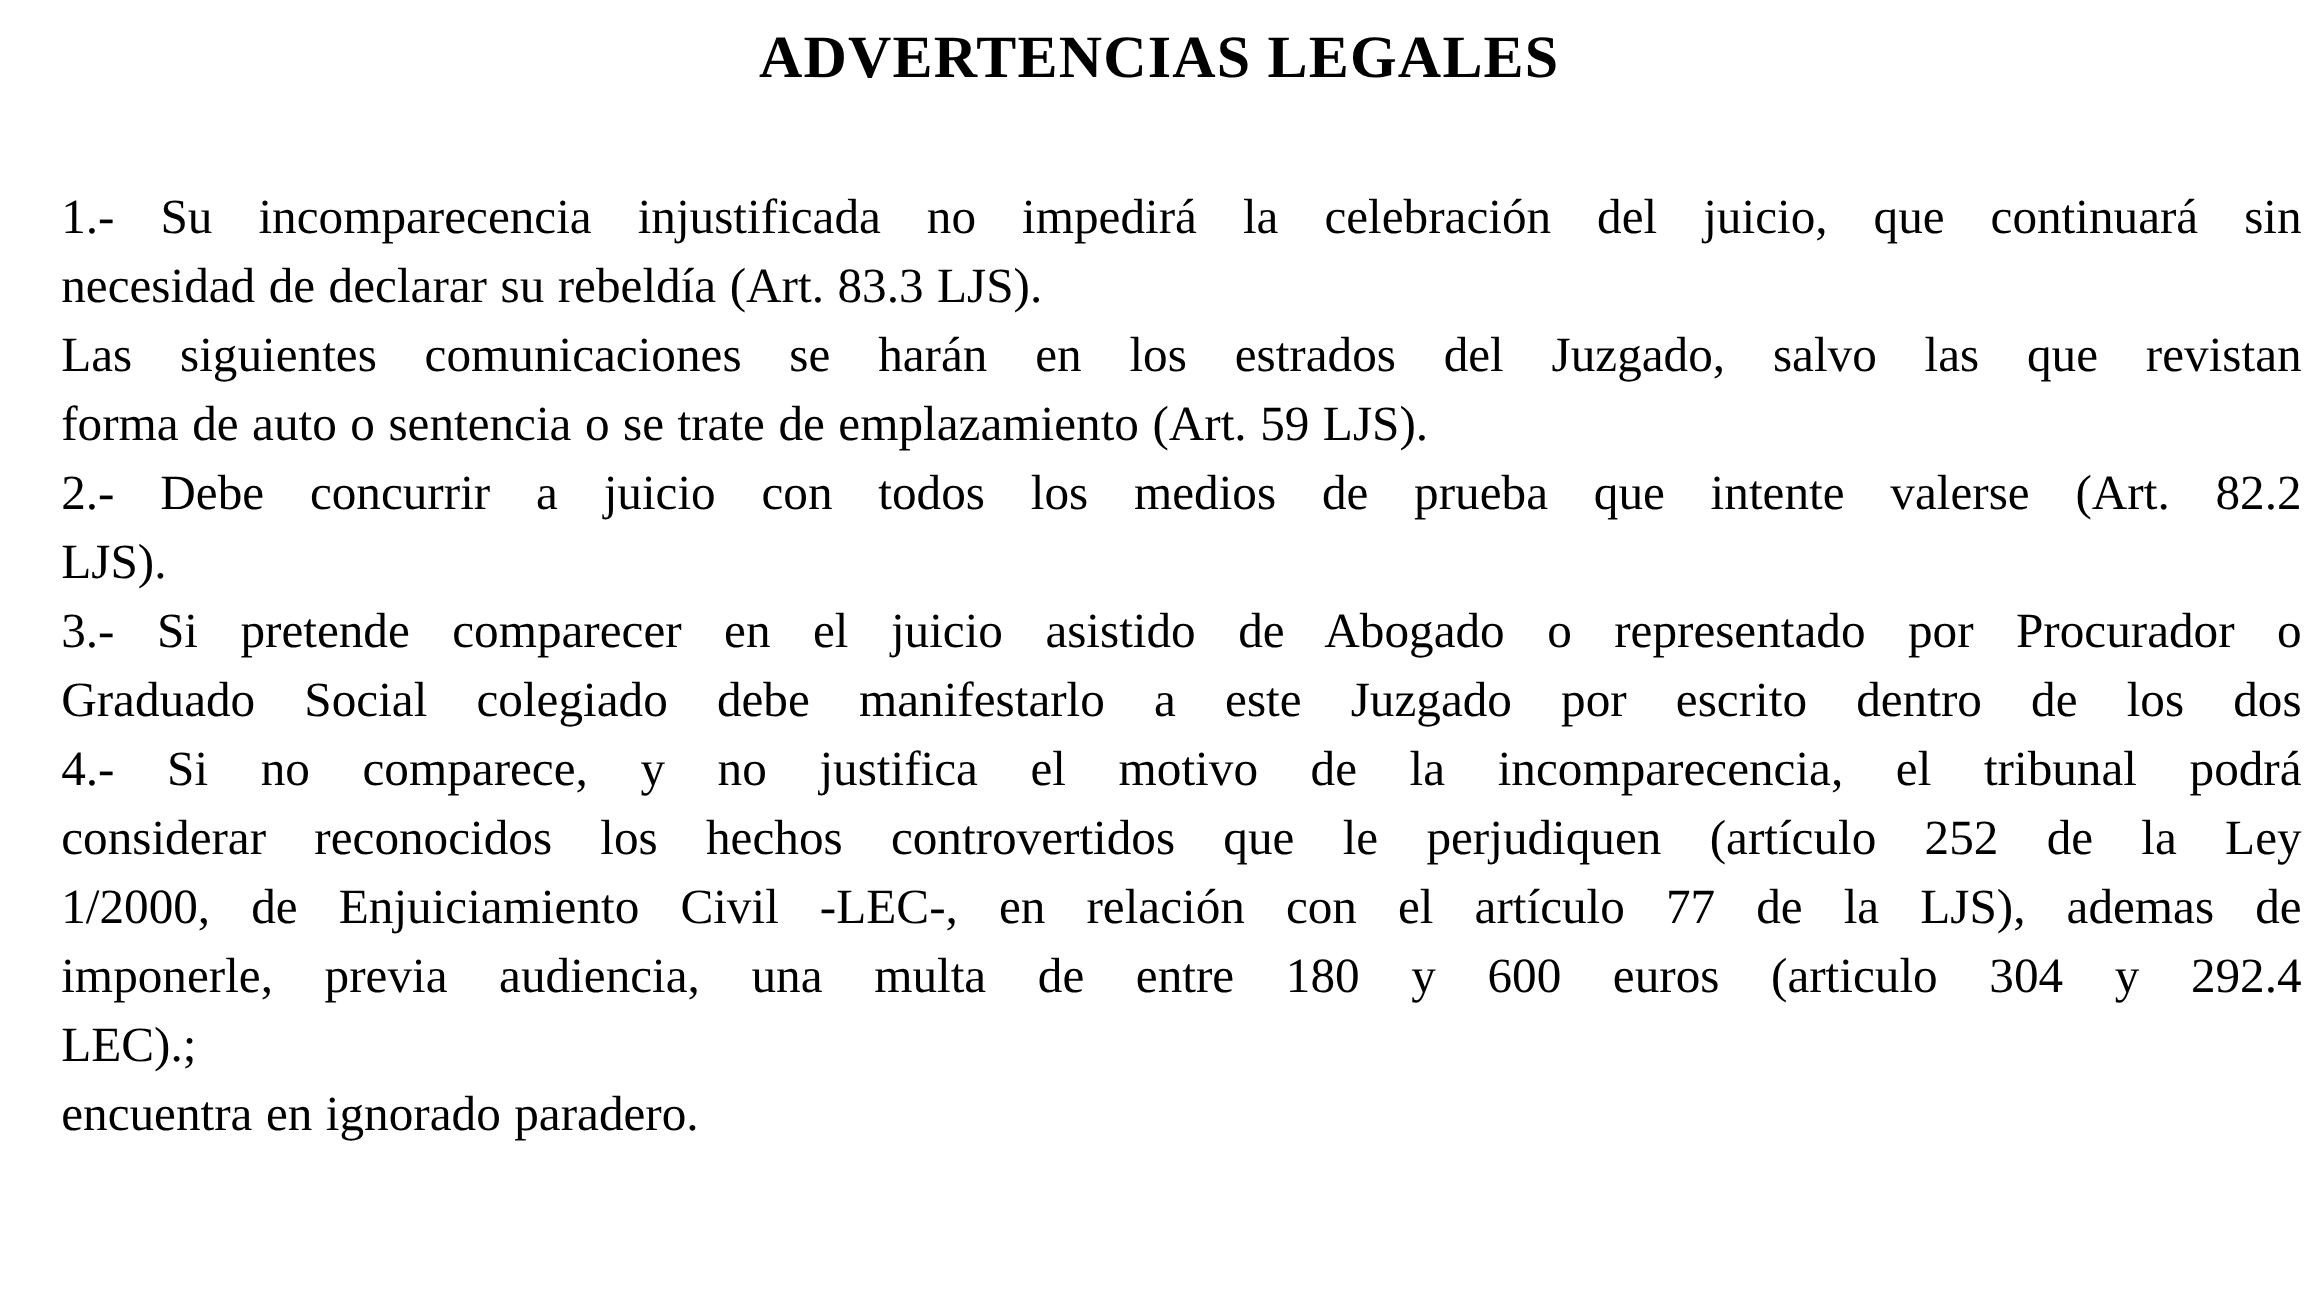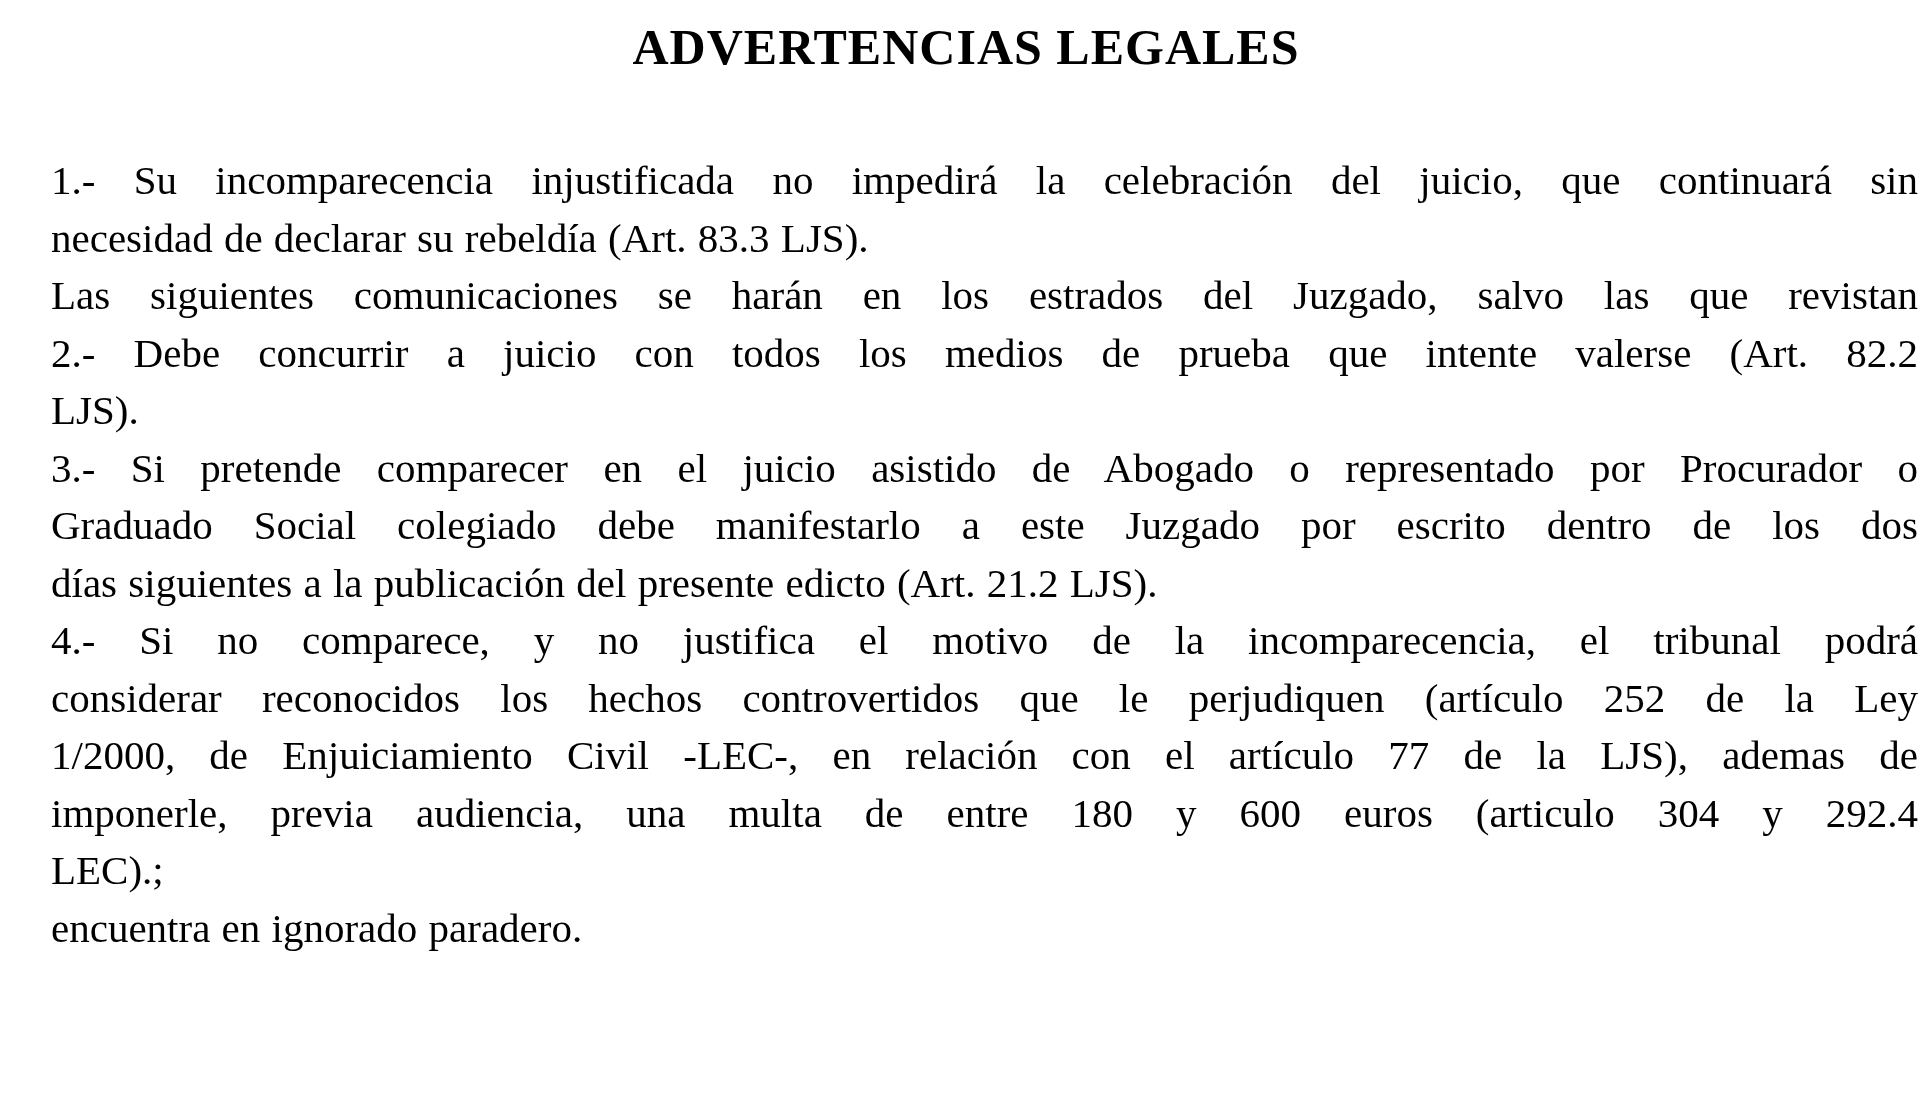--- a/index.html
+++ b/index.html
@@ -54,25 +54,25 @@
 </head>
 <body>
 
 <div class="page">
   <div class="title">ADVERTENCIAS LEGALES</div>
 
   <div class="content">
     <div class="line full">1.- Su incomparecencia injustificada no impedirá la celebración del juicio, que continuará sin</div>
     <div class="line end">necesidad de declarar su rebeldía (Art. 83.3 LJS).</div>
     <div class="line full">Las siguientes comunicaciones se harán en los estrados del Juzgado, salvo las que revistan</div>
+    <div class="line end">forma de auto o sentencia o se trate de emplazamiento (Art. 59 LJS).</div>
     <div class="line full">2.- Debe concurrir a juicio con todos los medios de prueba que intente valerse (Art. 82.2</div>
     <div class="line end">LJS).</div>
     <div class="line full">3.- Si pretende comparecer en el juicio asistido de Abogado o representado por Procurador o</div>
     <div class="line full">Graduado Social colegiado debe manifestarlo a este Juzgado por escrito dentro de los dos</div>
-    <div class="line end">días siguientes a la publicación del presente edicto (Art. 21.2 LJS).</div>
     <div class="line full">4.- Si no comparece, y no justifica el motivo de la incomparecencia, el tribunal podrá</div>
     <div class="line full">considerar reconocidos los hechos controvertidos que le perjudiquen (artículo 252 de la Ley</div>
     <div class="line full">1/2000, de Enjuiciamiento Civil -LEC-, en relación con el artículo 77 de la LJS), ademas de</div>
     <div class="line full">imponerle, previa audiencia, una multa de entre 180 y 600 euros (articulo 304 y 292.4</div>
     <div class="line end">LEC).;</div>
     <div class="line end">encuentra en ignorado paradero.</div>
   </div>
 </div>
 
 </body></html>

